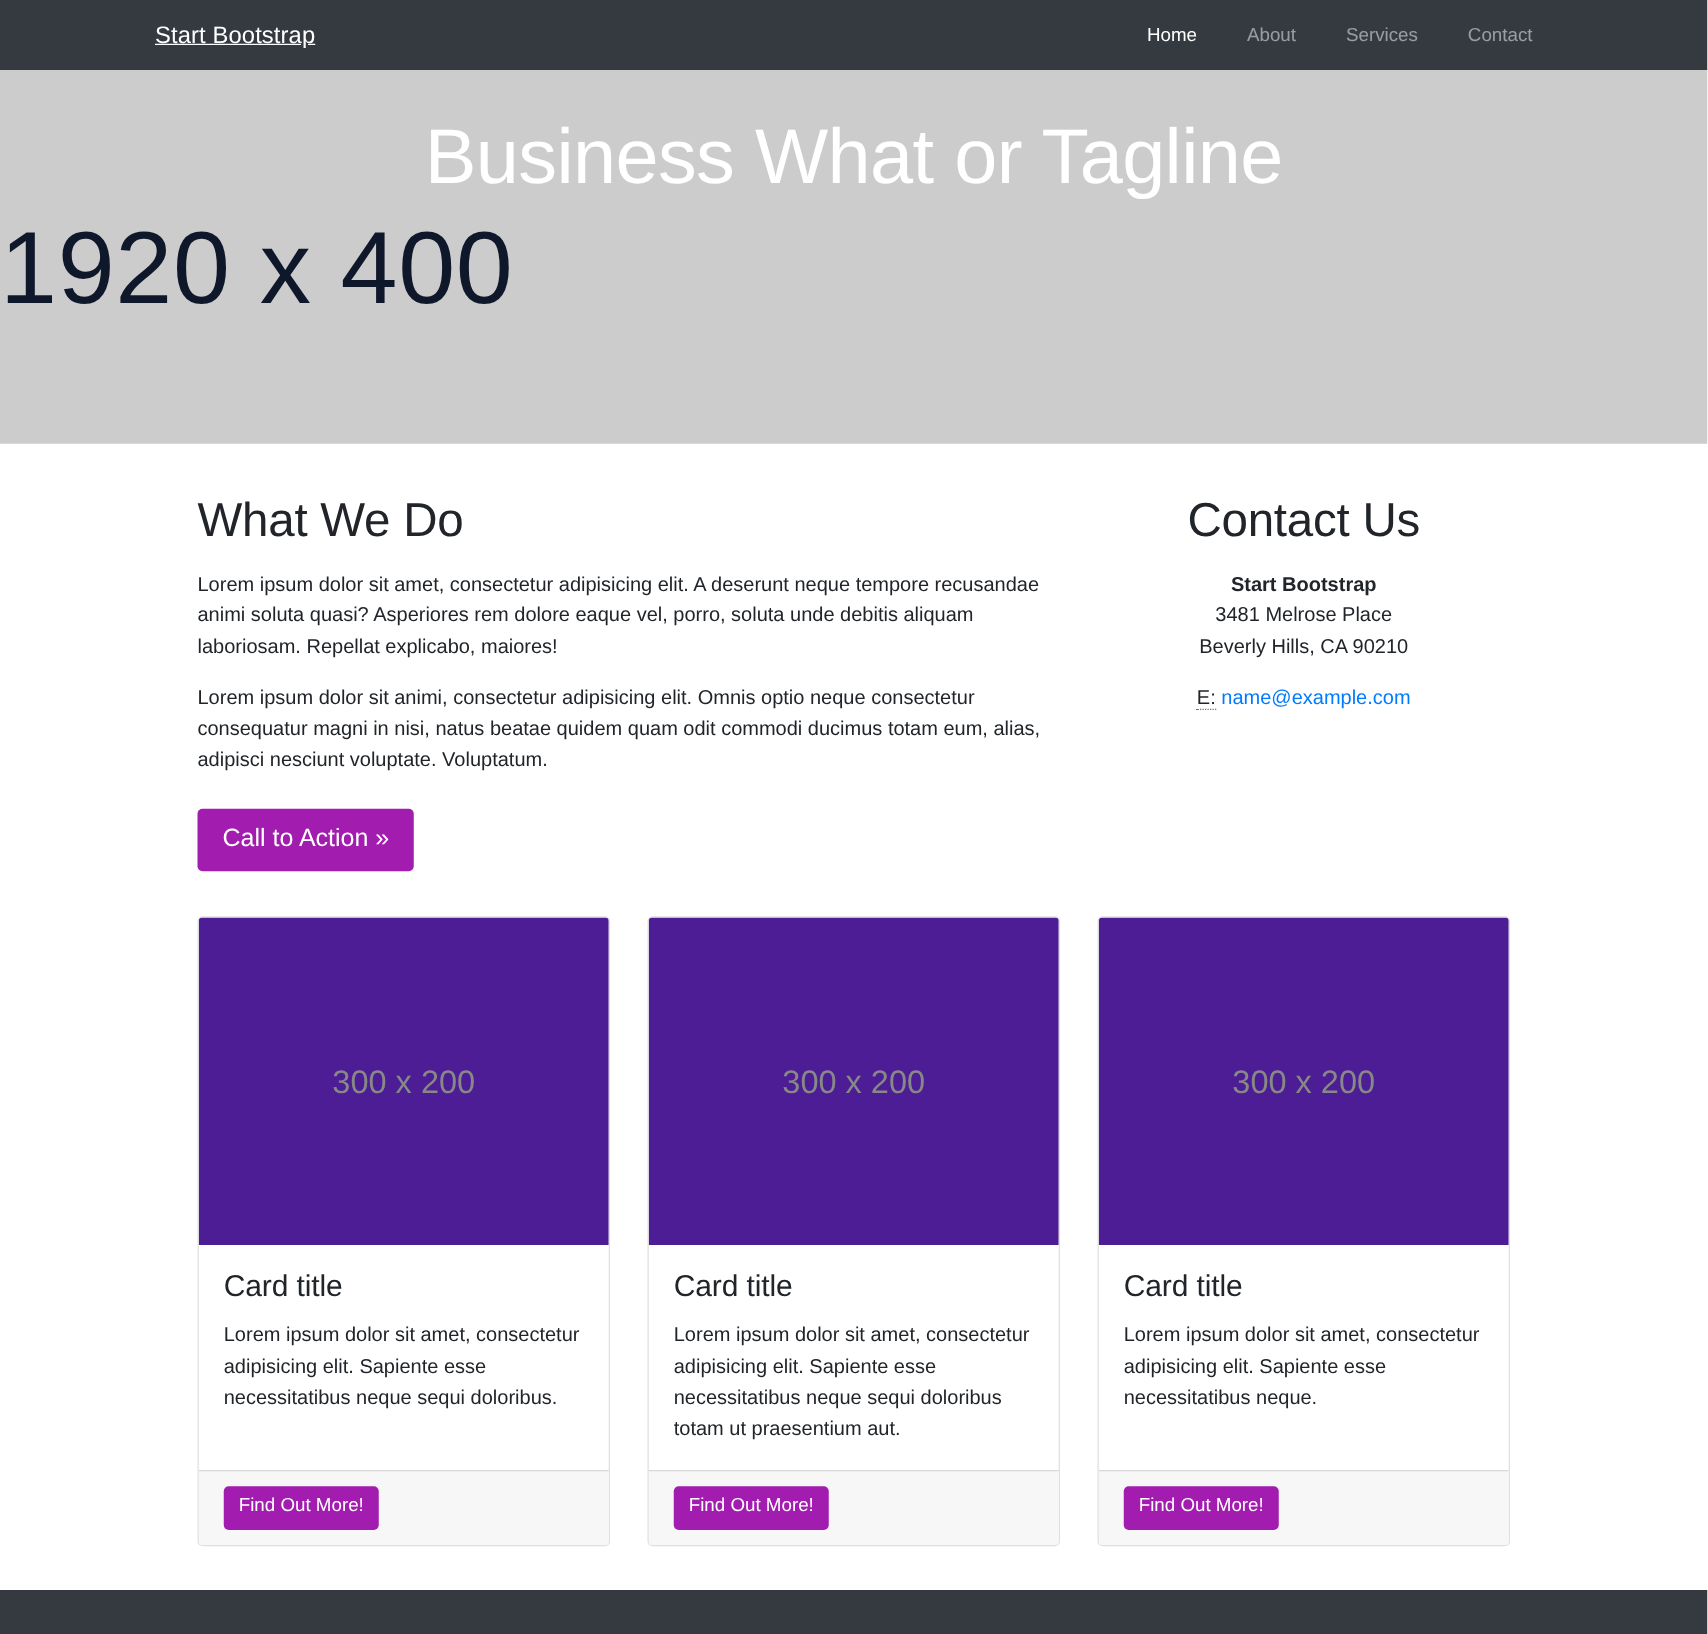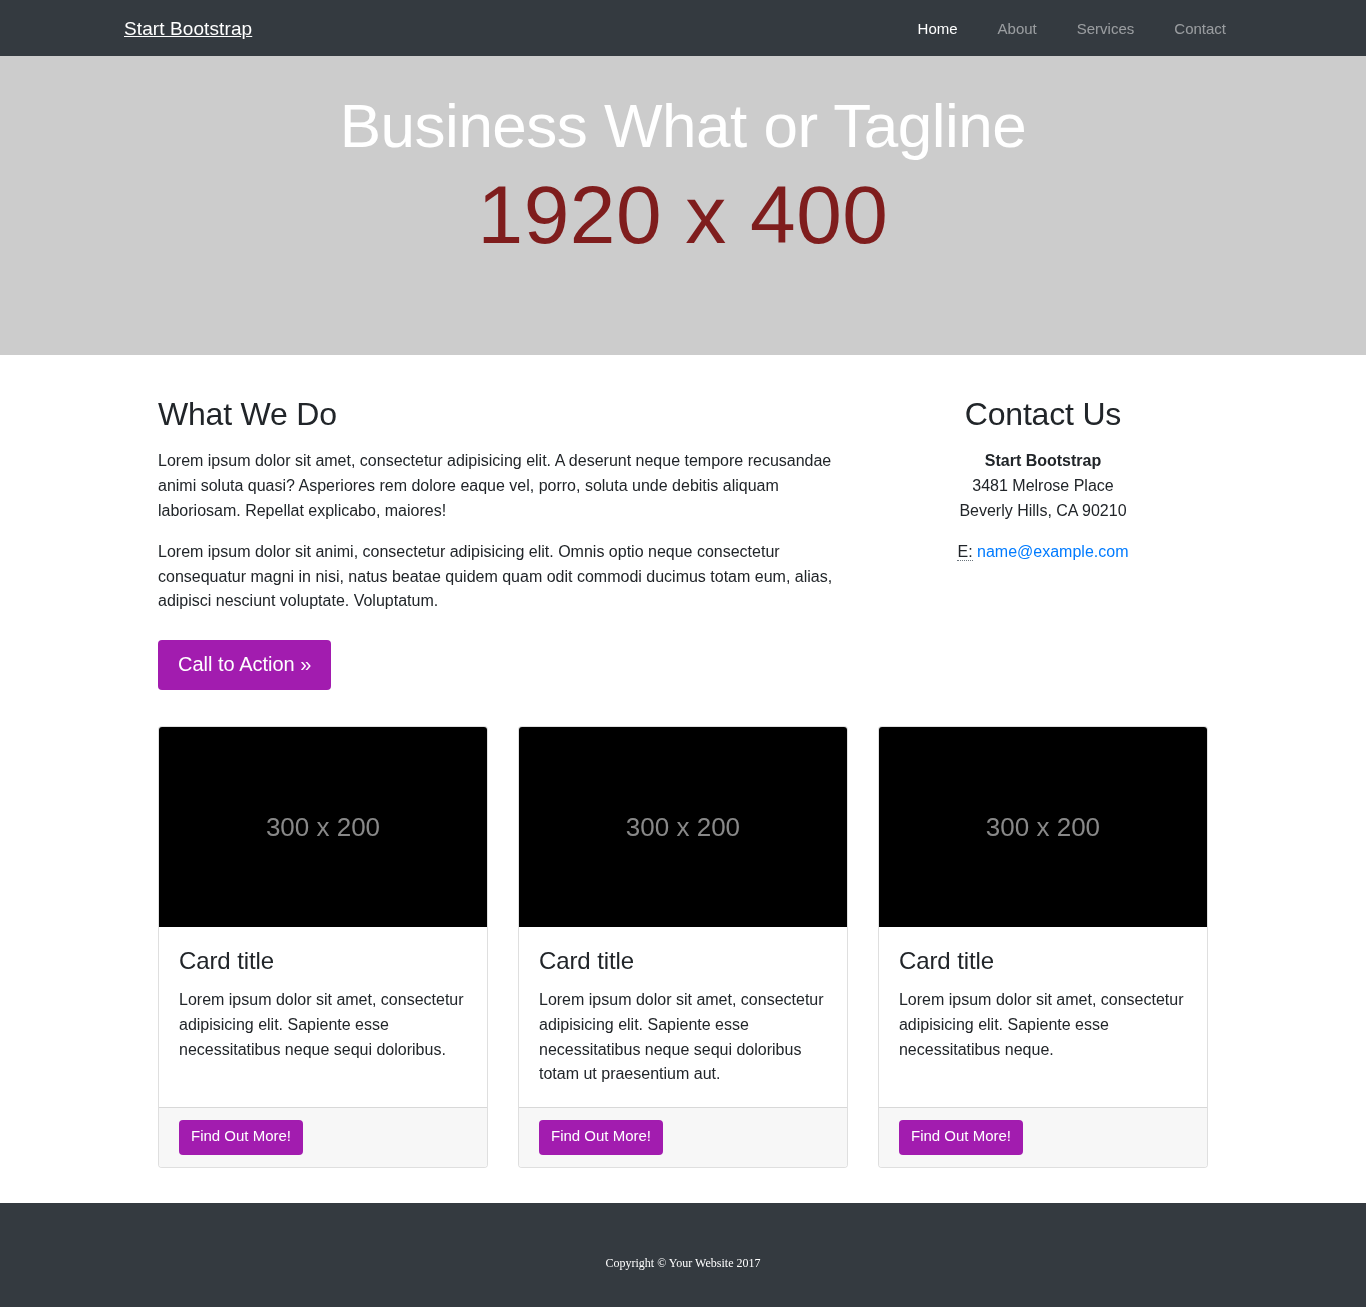--- a/index.html
+++ b/index.html
@@ -53,23 +53,23 @@
     height: 299px;
     background: #cccccc;
     position: relative;
     overflow: hidden;
   }
   .hero-placeholder {
     position: absolute;
     left: 0;
     right: 0;
     top: 118px;
-    text-align: center;
+    text-align: left;
     font-size: 82px;
-    color: #7f1d1d;
+    color: #0f172a;
     line-height: 1;
     font-weight: 400;
     letter-spacing: .5px;
     user-select: none;
   }
   .hero-caption {
     position: absolute;
     left: 0;
     right: 0;
     top: 36px;
@@ -89,21 +89,21 @@
   }
 
   .content-row {
     display: flex;
     padding-top: 30px;
   }
   .col-main { width: 66.666%; padding: 0 15px; }
   .col-side { width: 33.333%; padding: 0 15px; text-align: center; }
 
   h2.section-title {
-    font-size: 32px;
+    font-size: 38px;
     line-height: 1.2;
     font-weight: 500;
     margin: 10px 0 16px 0;
     letter-spacing: -.2px;
   }
   p.body-text {
     font-size: 16px;
     line-height: 1.55;
     margin: 0 0 16px 0;
     color: #212529;
@@ -152,22 +152,22 @@
   .card {
     border: 1px solid rgba(0,0,0,.125);
     border-radius: 4px;
     background: #ffffff;
     display: flex;
     flex-direction: column;
     width: 100%;
     overflow: hidden;
   }
   .card-img {
-    height: 200px;
-    background: #000000;
+    height: 262px;
+    background: #4c1d95;
     display: flex;
     align-items: center;
     justify-content: center;
     color: #888888;
     font-size: 26px;
     user-select: none;
   }
   .card-body {
     padding: 20px;
     flex: 1 1 auto;

